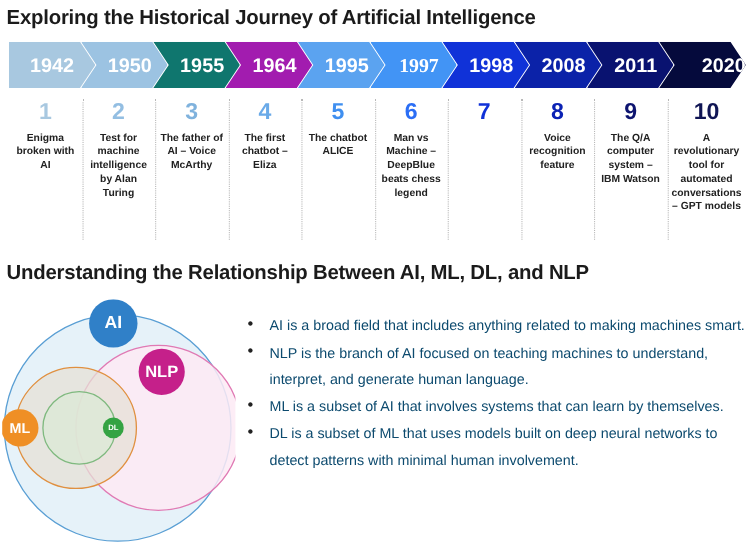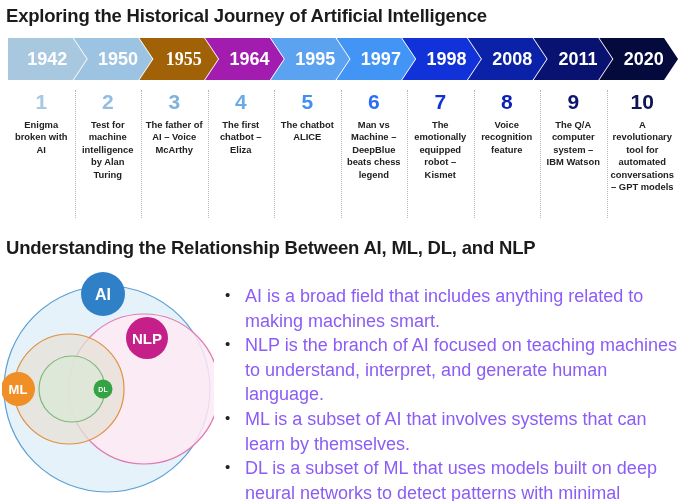--- a/index.html
+++ b/index.html
@@ -108,22 +108,22 @@
 
   .bullets {
     position: absolute;
     left: 222px;
     top: 284px;
     width: 458px;
   }
   .bullets ul { list-style: none; }
   .bullets li {
     position: relative;
-    font-size: 18px;
-    color: #8b5cf6;
+    font-size: 13px;
+    color: #0c4a6e;
     line-height: 24.6px;
     padding-left: 23px;
     margin-bottom: 0px;
   }
   .bullets li::before {
     content: "\2022";
     position: absolute;
     left: 3px;
     top: -1px;
     font-size: 15px;
@@ -137,42 +137,42 @@
 
   <div class="section-title" id="timeline-title">Exploring the Historical Journey of Artificial Intelligence</div>
 
   <div class="timeline-arrows" id="timeline-arrows">
       <div class="chev" style="background: rgb(168, 200, 224); z-index: 20;">
         <span class="chev-year" style="padding-left: 0px;">1942</span>
       </div>
       <div class="chev" style="background: rgb(156, 195, 226); z-index: 19;">
         <span class="chev-year">1950</span>
       </div>
-      <div class="chev" style="background: #a16207; z-index: 18; font-family: Liberation Serif, serif;">
+      <div class="chev" style="background: #0f766e; z-index: 18;">
         <span class="chev-year">1955</span>
       </div>
       <div class="chev" style="background: #a21caf; z-index: 17; text-align: center;">
         <span class="chev-year">1964</span>
       </div>
       <div class="chev" style="background: rgb(91, 163, 240); z-index: 16;">
         <span class="chev-year">1995</span>
       </div>
-      <div class="chev" style="background: rgb(66, 148, 245); z-index: 15;">
+      <div class="chev" style="background: rgb(66, 148, 245); z-index: 15; font-family: Liberation Serif, serif;">
         <span class="chev-year">1997</span>
       </div>
       <div class="chev" style="background: rgb(16, 50, 216); z-index: 14;">
         <span class="chev-year">1998</span>
       </div>
       <div class="chev" style="background: rgb(11, 34, 168); z-index: 13;">
         <span class="chev-year">2008</span>
       </div>
       <div class="chev" style="background: rgb(9, 18, 112); z-index: 12;">
         <span class="chev-year">2011</span>
       </div>
-      <div class="chev" style="background: rgb(5, 10, 60); z-index: 11;">
+      <div class="chev" style="background: rgb(5, 10, 60); z-index: 11; justify-content: flex-end;">
         <span class="chev-year">2020</span>
       </div>
     </div>
 
   <div class="timeline-items" id="timeline-items">
       <div class="ti-col">
         <div class="ti-num" style="color: rgb(168, 200, 224);">1</div>
         <div class="ti-desc">Enigma broken with AI</div>
       </div>
       <div class="ti-col">
@@ -190,21 +190,20 @@
       <div class="ti-col">
         <div class="ti-num" style="color: rgb(63, 143, 240);">5</div>
         <div class="ti-desc">The chatbot ALICE</div>
       </div>
       <div class="ti-col">
         <div class="ti-num" style="color: rgb(43, 110, 245);">6</div>
         <div class="ti-desc">Man vs Machine – DeepBlue beats chess legend</div>
       </div>
       <div class="ti-col">
         <div class="ti-num" style="color: rgb(16, 50, 216);">7</div>
-        <div class="ti-desc">The emotionally equipped robot – Kismet</div>
       </div>
       <div class="ti-col">
         <div class="ti-num" style="color: rgb(11, 34, 180);">8</div>
         <div class="ti-desc">Voice recognition feature</div>
       </div>
       <div class="ti-col">
         <div class="ti-num" style="color: rgb(13, 20, 112);">9</div>
         <div class="ti-desc">The Q/A computer system – IBM Watson</div>
       </div>
       <div class="ti-col">

